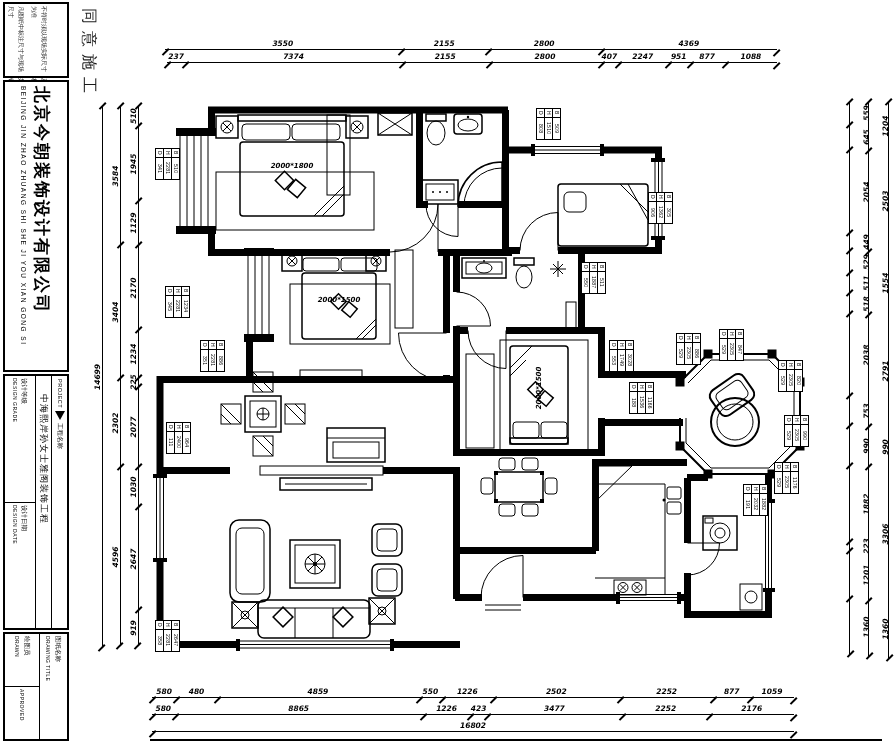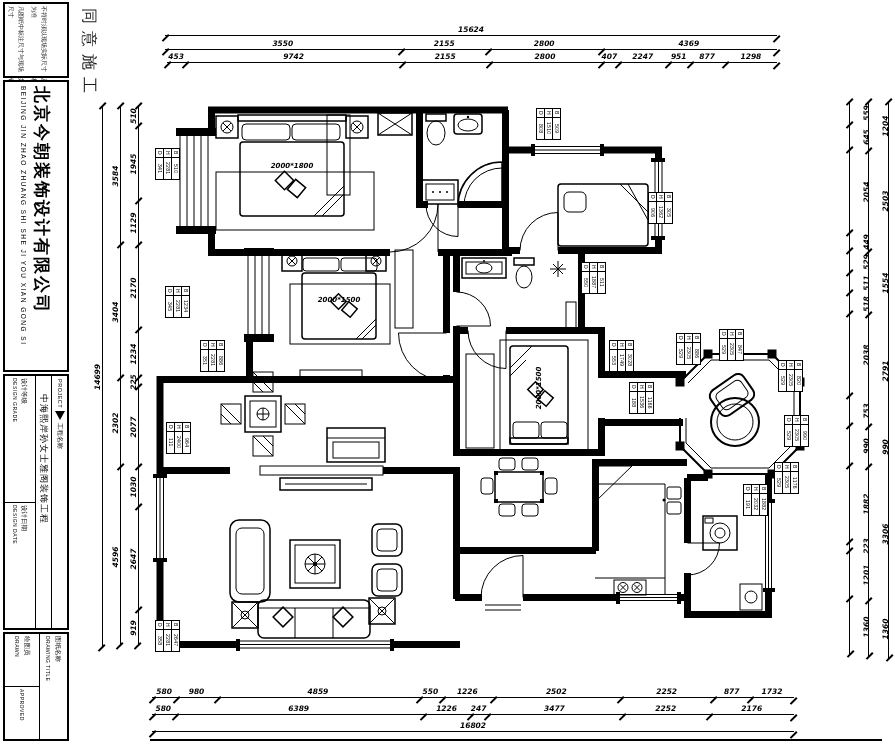--- a/index.html
+++ b/index.html
@@ -128,109 +128,104 @@
         </div>
       </div>
       <div class="drawn-colR">
         <span class="cell-en">DRAWING TITLE</span>
         <span class="cell-cn">图纸名称</span>
       </div>
     </div>
   </aside>
   <div id="approve-stamp">同意施工</div>
 
-  <div id="dimT1" class="dim hdim">
-      <div class="seg" style="flex-grow: 15624;">
-        <span>15624</span>
-      </div>
-    </div>
   <div id="dimT2" class="dim hdim">
       <div class="seg" style="flex-grow: 5840;">
         <span>3550</span>
       </div>
       <div class="seg" style="flex-grow: 2155;">
         <span>2155</span>
       </div>
       <div class="seg" style="flex-grow: 2800;">
         <span>2800</span>
       </div>
       <div class="seg" style="flex-grow: 4369; text-decoration: underline;">
         <span>4369</span>
       </div>
     </div>
   <div id="dimT3" class="dim hdim">
       <div class="seg" style="flex-grow: 453;">
-        <span>453</span>
+        <span>237</span>
       </div>
       <div class="seg" style="flex-grow: 5387;">
-        <span>9742</span>
+        <span>7374</span>
       </div>
       <div class="seg" style="flex-grow: 2155;">
         <span>2155</span>
       </div>
       <div class="seg" style="flex-grow: 2800;">
         <span>2800</span>
       </div>
       <div class="seg" style="flex-grow: 407; text-align: right;">
         <span>407</span>
       </div>
       <div class="seg" style="flex-grow: 1252;">
         <span>2247</span>
       </div>
       <div class="seg" style="flex-grow: 535;">
         <span>951</span>
       </div>
       <div class="seg" style="flex-grow: 877;">
         <span>877</span>
       </div>
       <div class="seg" style="flex-grow: 1298;">
-        <span>1298</span>
+        <span>1088</span>
       </div>
     </div>
   <div id="dimB1" class="dim hdim">
       <div class="seg" style="flex-grow: 580;">
         <span>580</span>
       </div>
       <div class="seg" style="flex-grow: 980;">
-        <span>980</span>
+        <span>480</span>
       </div>
       <div class="seg" style="flex-grow: 4859;">
         <span>4859</span>
       </div>
       <div class="seg" style="flex-grow: 550;">
         <span>550</span>
       </div>
       <div class="seg" style="flex-grow: 1226;">
         <span>1226</span>
       </div>
       <div class="seg" style="flex-grow: 3054;">
         <span>2502</span>
       </div>
       <div class="seg" style="flex-grow: 2252;">
         <span>2252</span>
       </div>
       <div class="seg" style="flex-grow: 877;">
         <span>877</span>
       </div>
       <div class="seg" style="flex-grow: 1059;">
-        <span>1732</span>
+        <span>1059</span>
       </div>
     </div>
   <div id="dimB2" class="dim hdim">
       <div class="seg" style="flex-grow: 580;">
         <span>580</span>
       </div>
       <div class="seg" style="flex-grow: 6389;">
-        <span>6389</span>
+        <span>8865</span>
       </div>
       <div class="seg" style="flex-grow: 1226;">
         <span>1226</span>
       </div>
       <div class="seg" style="flex-grow: 423;">
-        <span>247</span>
+        <span>423</span>
       </div>
       <div class="seg" style="flex-grow: 3477;">
         <span>3477</span>
       </div>
       <div class="seg" style="flex-grow: 2252;">
         <span>2252</span>
       </div>
       <div class="seg" style="flex-grow: 2176;">
         <span>2176</span>
       </div>

